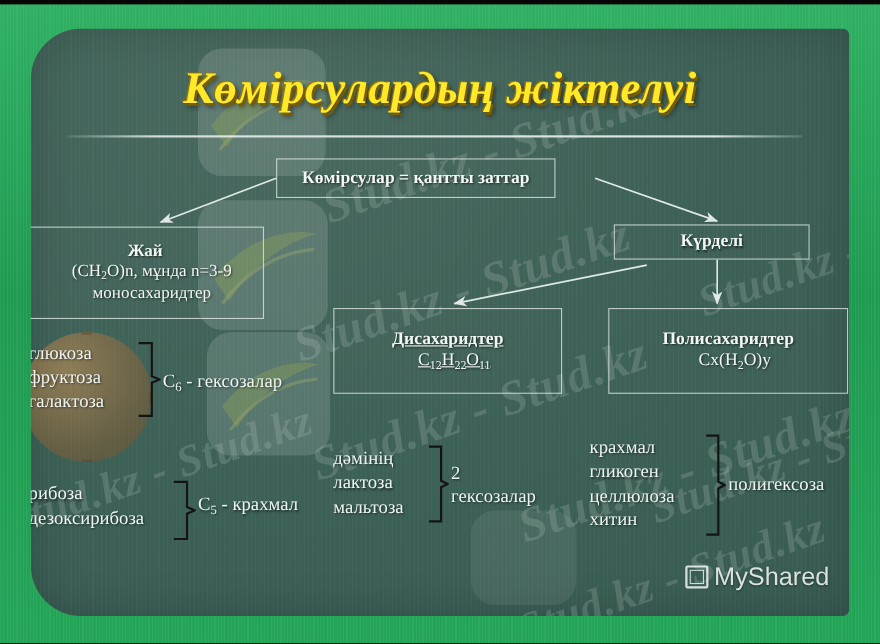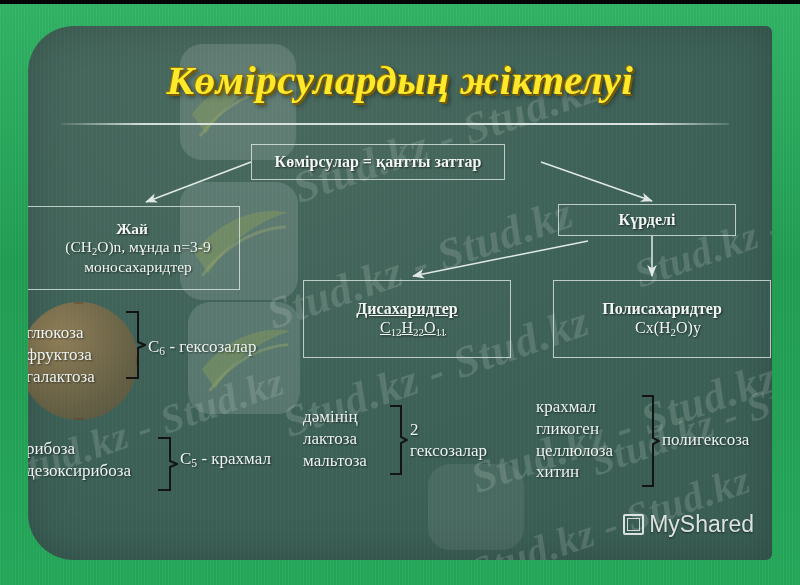--- a/index.html
+++ b/index.html
@@ -152,21 +152,21 @@
   }
   .brace{
     position:absolute;
     color:#121212;
     font-size:17px;
     line-height:1;
     pointer-events:none;
   }
   .brace svg{display:block;}
 
-  #grp-hex-list {left:-2px; top:296px;}
+  #grp-hex-list {left:-2px; top:284px;}
   #grp-hex-brace{left:96px; top:284px;}
   #grp-hex-label{left:120px;top:311px;}
 
   #grp-pent-list {left:-2px; top:412px;}
   #grp-pent-brace{left:128px;top:410px;}
   #grp-pent-label{left:152px;top:423px;}
 
   #grp-di-list {left:275px;top:380px;}
   #grp-di-brace{left:360px;top:378px;}
   #grp-di-label{left:382px;top:394px;}

